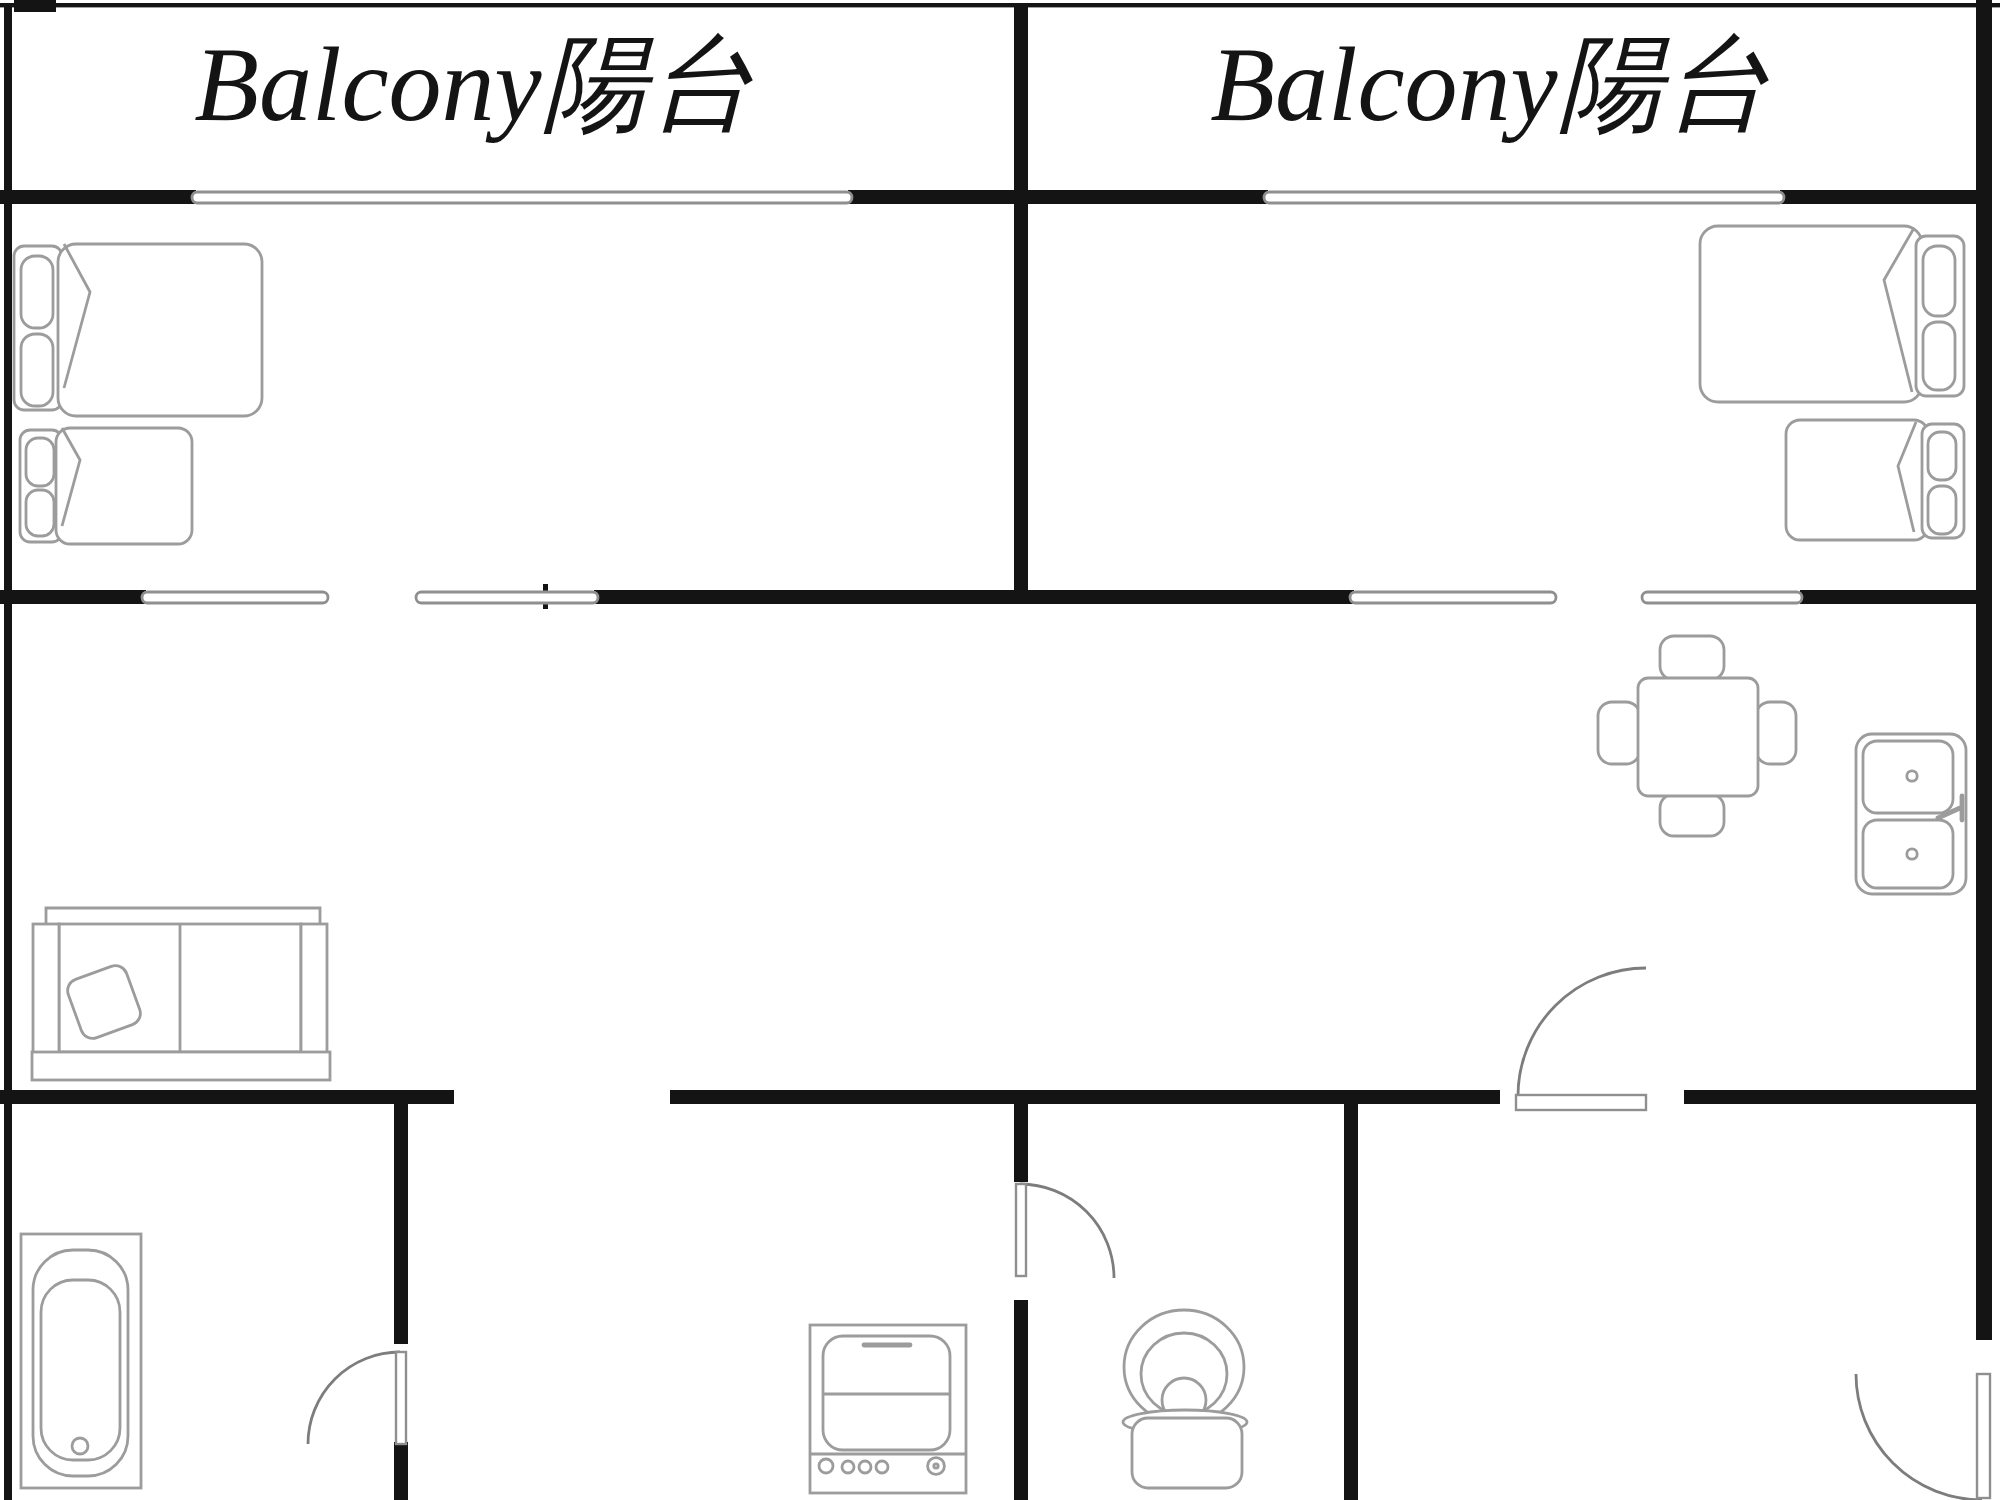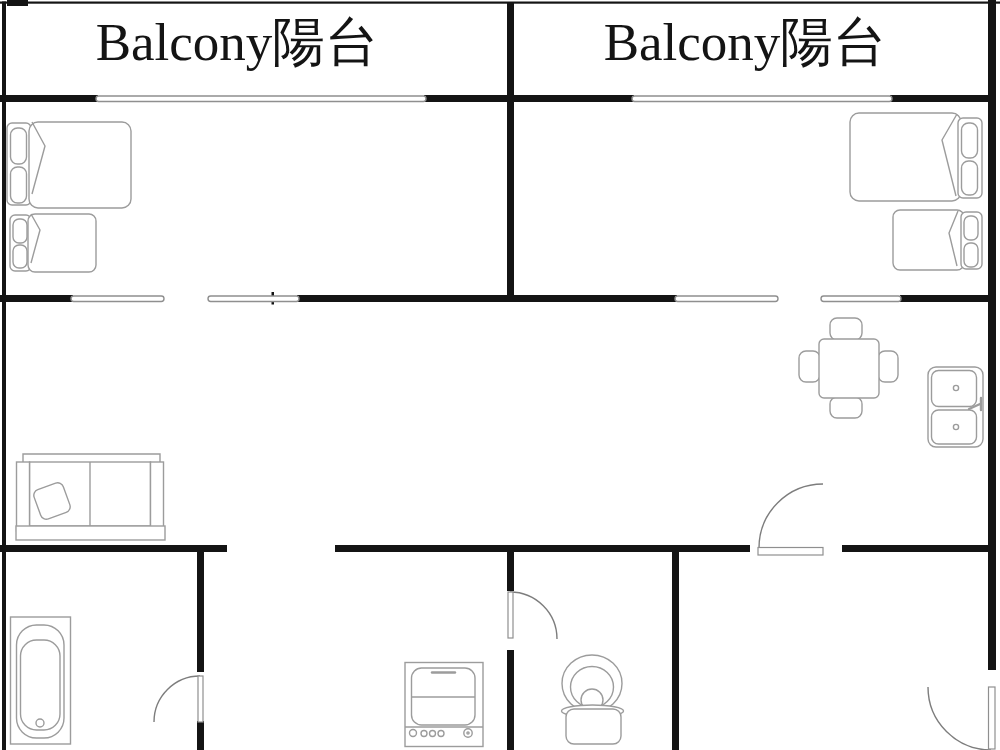--- a/index.html
+++ b/index.html
@@ -1,16 +1,16 @@
 <!DOCTYPE html>
 <html style="--wall: #141414; --furn: #9c9c9c; --win: #8f8f8f; --text: #141414; --bg: #ffffff;"><head>
 <meta charset="utf-8">
 <style>
   html,body{margin:0;padding:0;background:#fff;}
-  #stage{position:relative;width:1000px;height:750px;background:var(--bg,#fff);overflow:hidden;}
+  #stage{position:relative;width:1000px;height:750px;background:var(--bg,#fff);overflow:hidden;font-style:italic;}
   svg{position:absolute;left:0;top:0;}
   .wall{fill:var(--wall,#141414);stroke:none;}
   .win{fill:#ffffff;stroke:var(--win,#8f8f8f);stroke-width:1.4;}
   .leaf{fill:#ffffff;stroke:var(--win,#8f8f8f);stroke-width:1.2;}
   .arc{fill:none;stroke:#7d7d7d;stroke-width:1.4;}
   .furn{fill:#ffffff;stroke:var(--furn,#9c9c9c);stroke-width:1.4;}
   .furn-line{fill:none;stroke:var(--furn,#9c9c9c);stroke-width:1.4;}
   .furn-thick{fill:none;stroke:var(--furn,#9c9c9c);stroke-width:2.4;stroke-linecap:round;}
   .label{font-family:"Liberation Serif","DejaVu Serif",serif;font-size:53px;fill:var(--text,#141414);}
 </style>

